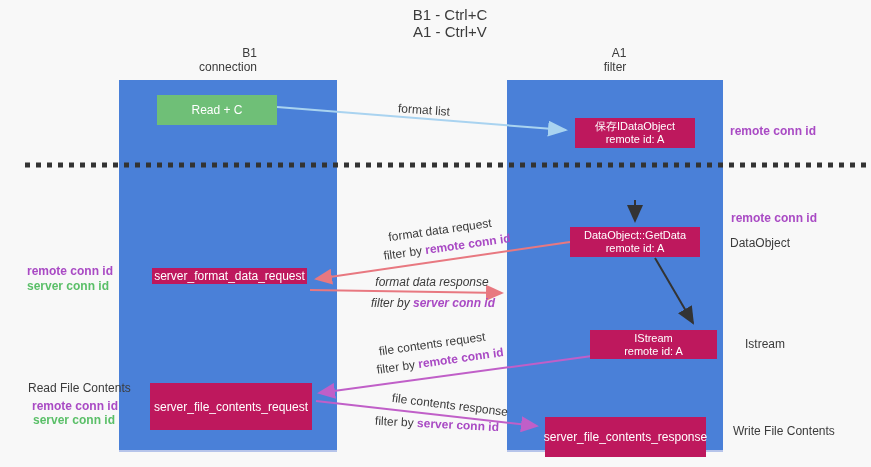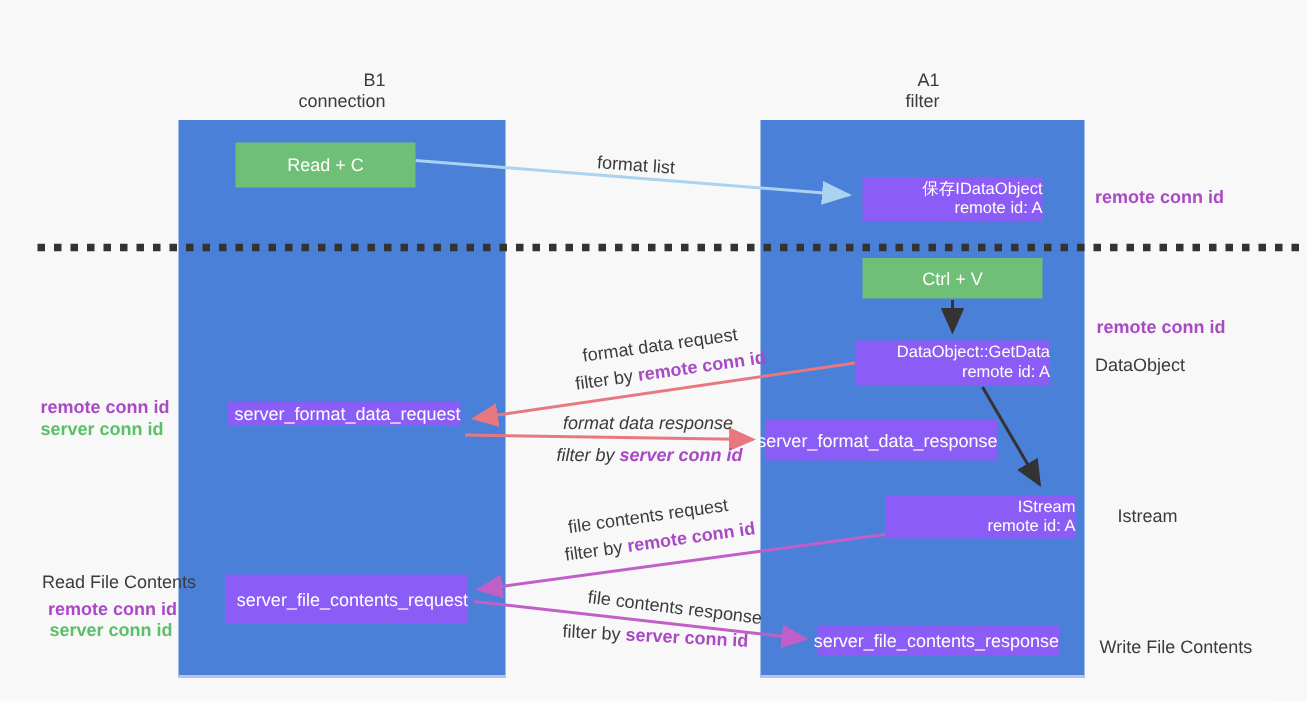--- a/index.html
+++ b/index.html
@@ -11,38 +11,42 @@
     text-align:center;font-size:15px;line-height:17px;}
   .col-header{position:absolute;transform:translateX(-50%);text-align:right;
     font-size:12px;line-height:14px;}
   .col{position:absolute;top:80px;height:372px;background:#4a80d8;
     border-bottom:2px solid #b6c4ea;box-sizing:border-box;}
   .col-left{left:119px;width:218px;}
   .col-right{left:507px;width:216px;}
   .box{position:absolute;display:flex;flex-direction:column;align-items:center;
     justify-content:center;color:#fff;text-align:center;font-size:12px;line-height:14px;}
   .green{background:#6fbf77;}
-  .orange{background:#8b5cf6;align-items:flex-end;}
+  .orange{background:#be185d;}
   .two-line{font-size:11px;line-height:13px;}
   .lbl{position:absolute;white-space:nowrap;font-size:12px;}
   .ctr{transform:translate(-50%,-50%);font-style:italic;}
   .rot-m8{transform:translate(-50%,-50%) rotate(-8deg);}
   .rot-p7{transform:translate(-50%,-50%) rotate(7deg);}
   .rot-p4{transform:translate(-50%,-50%) rotate(4deg);}
   .rot-p3{transform:translate(-50%,-50%) rotate(3deg);}
   .purple{color:#a94ac4;font-weight:bold;}
   .greentxt{color:#5abf68;font-weight:bold;}
   .dark{color:#3b3b3b;}
   svg.overlay{position:absolute;left:0;top:0;pointer-events:none;}
 </style>
 </head>
 <body>
 
 <div class="canvas">
 
+  <div class="title">
+    <div>B1 - Ctrl+C</div>
+    <div>A1 - Ctrl+V</div>
+  </div>
 
   <div class="col-header" style="left:228px;top:46px;">
     <div>B1</div>
     <div>connection</div>
   </div>
   <div class="col-header" style="left:615px;top:46px;">
     <div>A1</div>
     <div>filter</div>
   </div>
 
@@ -84,47 +88,41 @@
 
   <div class="box green" style="left:157px;top:95px;width:120px;height:30px;">
     <div>Read + C</div>
   </div>
 
   <div class="box orange two-line" style="left:575px;top:118px;width:120px;height:30px;">
     <div>保存IDataObject</div>
     <div>remote id: A</div>
   </div>
 
-  <div class="box green" style="left:575px;top:172px;width:120px;height:27px;">
-    <div>Ctrl + V</div>
-  </div>
 
   <div class="box orange two-line" style="left:570px;top:227px;width:130px;height:30px;">
     <div>DataObject::GetData</div>
     <div>remote id: A</div>
   </div>
 
   <div class="box orange" style="left:152px;top:268px;width:155px;height:16px;">
     <div>server_format_data_request</div>
   </div>
 
-  <div class="box orange" style="left:510px;top:280px;width:155px;height:27px;">
-    <div>server_format_data_response</div>
-  </div>
 
   <div class="box orange two-line" style="left:590px;top:330px;width:127px;height:29px;">
     <div>IStream</div>
     <div>remote id: A</div>
   </div>
 
-  <div class="box orange" style="left:150px;top:383px;width:162px;height:33px;">
+  <div class="box orange" style="left:150px;top:383px;width:162px;height:47px;">
     <div>server_file_contents_request</div>
   </div>
 
-  <div class="box orange" style="left:545px;top:417px;width:161px;height:20px;">
+  <div class="box orange" style="left:545px;top:417px;width:161px;height:40px;">
     <div>server_file_contents_response</div>
   </div>
 
   <div class="lbl rot-p4 dark" style="left:424px;top:110px;">format list</div>
 
   <div class="lbl rot-m8 dark" style="left:440px;top:230px;">format data request</div>
   <div class="lbl rot-m8" style="left:447px;top:247px;">
     <span class="dark">filter by </span><span class="purple">remote conn id</span>
   </div>
 

